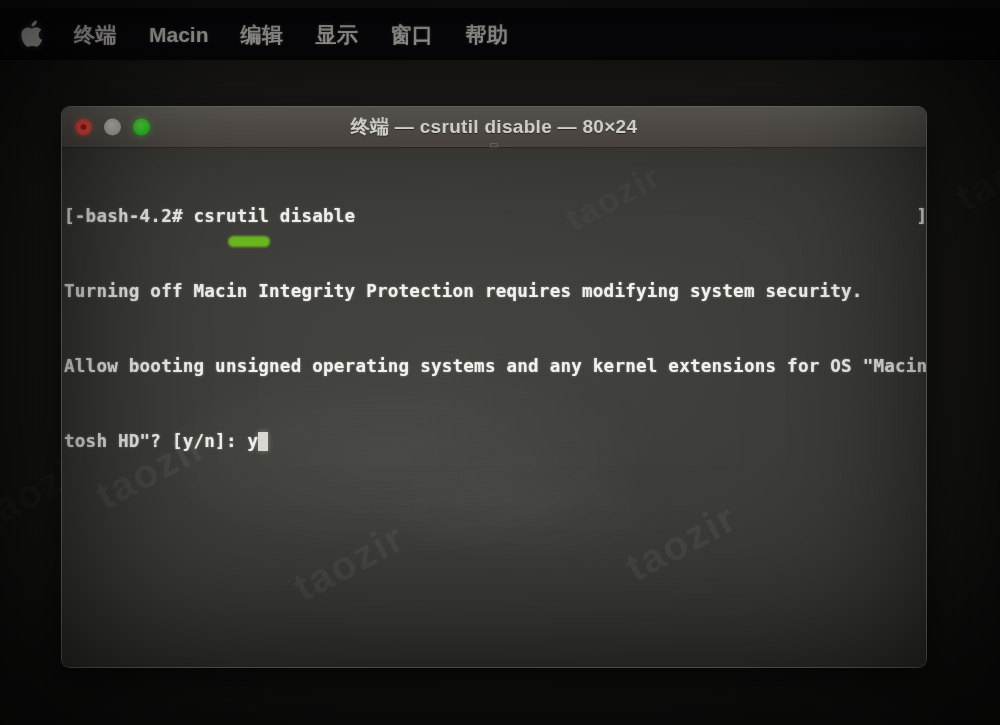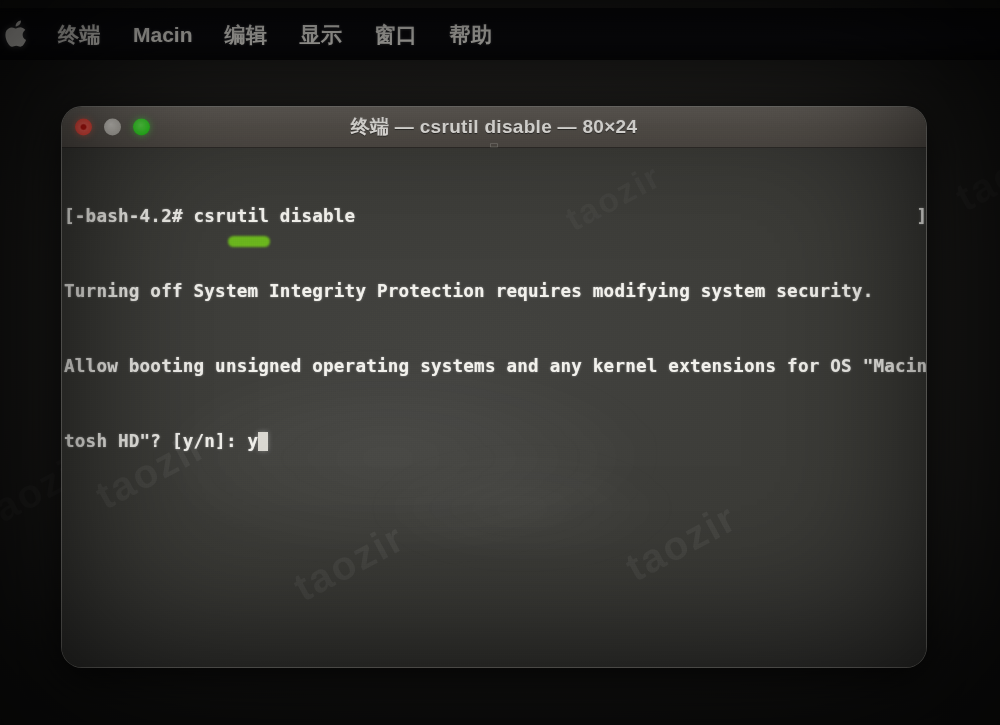--- a/index.html
+++ b/index.html
@@ -45,21 +45,21 @@
 
   
   #menubar {
     position: absolute;
     left: 0; top: 8px;
     width: 1000px;
     height: 52px;
     background: linear-gradient(180deg, #09090b 0%, #0c0c10 55%, #070708 100%);
     display: flex;
     align-items: center;
-    padding-left: 2px;
+    padding-left: 18px;
     box-sizing: border-box;
     gap: 0;
   }
   .menu-item {
     color: #f3f1ea;
     font-size: 21px;
     font-weight: bold;
     letter-spacing: .5px;
     padding: 0 16px;
     line-height: 1;
@@ -77,21 +77,21 @@
   }
   #apple-logo svg { display:block; filter: drop-shadow(0 0 3px rgba(255,255,255,.3)); }
 
   
   #terminal-window {
     position: absolute;
     left: 62px;
     top: 107px;
     width: 864px;
     height: 560px;
-    border-radius: 20px;
+    border-radius: 8px;
     box-shadow:
       0 0 0 1px rgba(210,208,200,0.55),
       0 10px 38px rgba(0,0,0,0.75);
     overflow: hidden;
     background: #3b3b37;
   }
 
   #title-bar {
     position: relative;
     height: 40px;
@@ -268,21 +268,21 @@
       <div id="reflection"></div>
       <div id="reflection2"></div>
 
       <div class="watermark" style="left:30px; top:300px;">taozir</div>
       <div class="watermark" style="left:228px; top:392px;">taozir</div>
       <div class="watermark" style="left:560px; top:372px;">taozir</div>
       <div class="watermark dim" style="left:500px; top:30px; font-size:34px;">taozir</div>
 
       <div id="terminal-text">
         <div class="line">[-bash-4.2# csrutil disable                                                    ]</div>
-        <div class="line">Turning off System Integrity Protection requires modifying system security.</div>
+        <div class="line">Turning off Macin Integrity Protection requires modifying system security.</div>
         <div class="line">Allow booting unsigned operating systems and any kernel extensions for OS "Macin</div>
         <div class="line"><span>tosh HD"? [y/n]: y</span><span class="cursor-block"></span></div>
       </div>
 
       <div id="green-mark"></div>
 
     </div>
   </div>
 
   <div id="photo-grain"></div>

